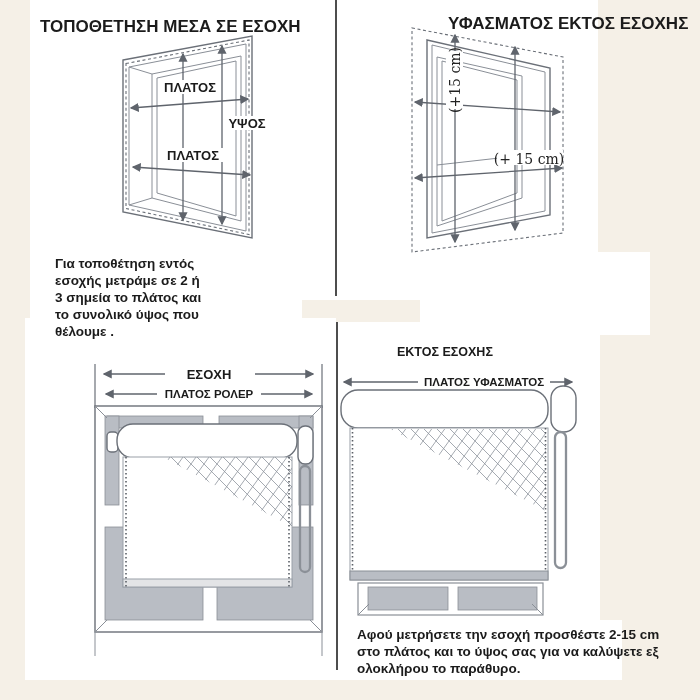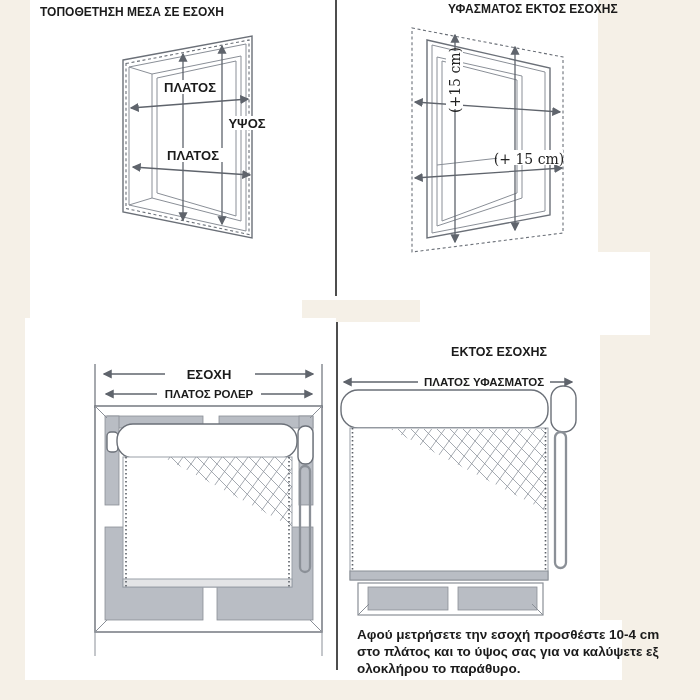--- a/index.html
+++ b/index.html
@@ -1,22 +1,22 @@
 <!DOCTYPE html>
 <html><head>
 <meta charset="utf-8">
 <style>
   html,body{margin:0;padding:0;}
   #page{position:relative;width:700px;height:700px;background:#f5f0e7;overflow:hidden;
         font-family:"Liberation Sans",sans-serif;color:#1b1b1b;}
   .panel{position:absolute;background:#ffffff;}
   .divider{position:absolute;background:#4d4d4d;width:2px;}
-  .title{position:absolute;font-weight:bold;font-size:12px;white-space:nowrap;}
+  .title{position:absolute;font-weight:bold;font-size:17px;white-space:nowrap;margin-top:12px;}
   .caption{position:absolute;font-weight:bold;font-size:13.5px;line-height:17px;white-space:pre-line;}
-  .sub-title{position:absolute;font-weight:bold;font-size:12.5px;text-align:right;}
+  .sub-title{position:absolute;font-weight:bold;font-size:12.5px;text-align:left;}
   svg{position:absolute;overflow:visible;}
   .ln{stroke:#6b7078;fill:none;stroke-width:1.2;}
   .lnthin{stroke:#8a8f97;fill:none;stroke-width:1;}
   .dash{stroke:#6b7078;fill:none;stroke-width:1.1;stroke-dasharray:3,2.6;}
   .meas{stroke:#5f646c;fill:none;stroke-width:1.3;marker-start:url(#arw);marker-end:url(#arw);}
   .meas1{stroke:#5f646c;fill:none;stroke-width:1.3;marker-end:url(#arw);}
   .grayfill{fill:#b9bdc4;stroke:#8a8f97;stroke-width:0.8;}
   .whitefill{fill:#ffffff;stroke:#6b7078;stroke-width:1.4;}
   .svglabel{font-family:"Liberation Sans",sans-serif;font-weight:bold;font-size:13px;fill:#1b1b1b;}
   .svglabel-sm{font-family:"Liberation Sans",sans-serif;font-weight:bold;font-size:11.5px;fill:#1b1b1b;}
@@ -86,20 +86,25 @@
     <line class="meas" x1="50" y1="10" x2="50" y2="217"></line>
     <line class="meas" x1="110" y1="22" x2="110" y2="205"></line>
     <line class="meas" x1="10" y1="77" x2="155" y2="87"></line>
     <line class="meas" x1="10" y1="153" x2="157" y2="143"></line>
     <rect x="41" y="26" width="17" height="58" fill="#ffffff"></rect>
     <text class="serif" x="50" y="60" text-anchor="middle" transform="rotate(-90 50 55)">(+15 cm)</text>
     <rect x="92" y="125" width="66" height="15" fill="#ffffff"></rect>
     <text class="serif" x="124" y="139" text-anchor="middle">(+ 15 cm)</text>
   </svg>
 
+  <div class="caption" style="left:55px;top:255px;width:200px">Για τοποθέτηση εντός
+εσοχής μετράμε σε 2 ή
+3 σημεία το πλάτος και
+το συνολικό ύψος που
+θέλουμε .</div>
 
   <svg style="left:88px;top:360px" width="252" height="302" viewBox="0 0 252 302">
     <defs>
       <clipPath id="clipMeshL">
           <polygon points="75,97 204,97 204,167"></polygon>
         </clipPath>
     </defs>
     <line class="ln" x1="7" y1="4" x2="7" y2="48"></line>
     <line class="ln" x1="234" y1="4" x2="234" y2="48"></line>
     <line class="meas1" x1="77" y1="14" x2="16" y2="14"></line>
@@ -303,17 +308,17 @@
         <line x1="377" y1="155" x2="450.44" y2="53"></line>
       </g>
     <rect x="12" y="203" width="198" height="9" fill="#b9bdc4" stroke="#8a8f96" stroke-width="1"></rect>
     <line class="dotted" x1="14.5" y1="60" x2="14.5" y2="203"></line>
     <line class="dotted" x1="207.5" y1="60" x2="207.5" y2="203"></line>
     <line class="meas" x1="6" y1="14" x2="234" y2="14"></line>
     <rect x="80" y="6" width="132" height="15" fill="#ffffff"></rect>
     <text class="svglabel-sm" x="146" y="18" text-anchor="middle">ΠΛΑΤΟΣ ΥΦΑΣΜΑΤΟΣ</text>
   </svg>
 
-  <div class="caption" style="left:357px;top:626px;width:310px">Αφού μετρήσετε την εσοχή προσθέστε 10-4 cm
+  <div class="caption" style="left:357px;top:626px;width:310px">Αφού μετρήσετε την εσοχή προσθέστε 2-15 cm
 στο πλάτος και το ύψος σας για να καλύψετε εξ
 ολοκλήρου το παράθυρο.</div>
 
 </div>
 
 </body></html>

